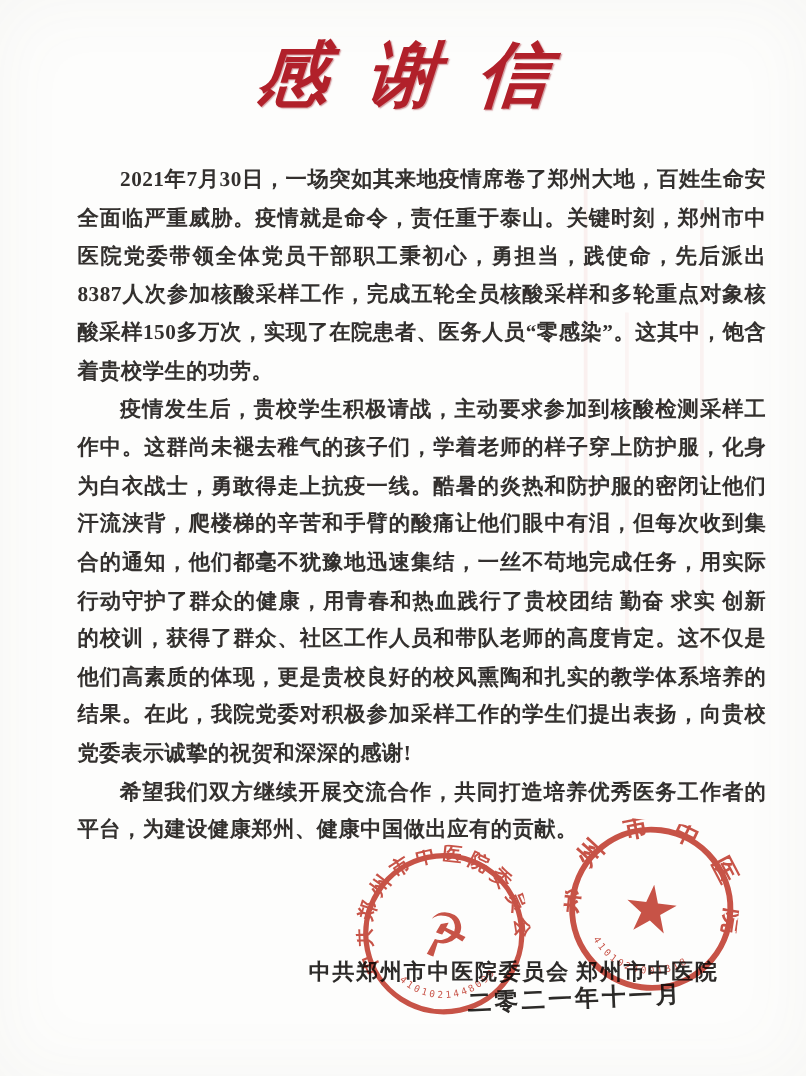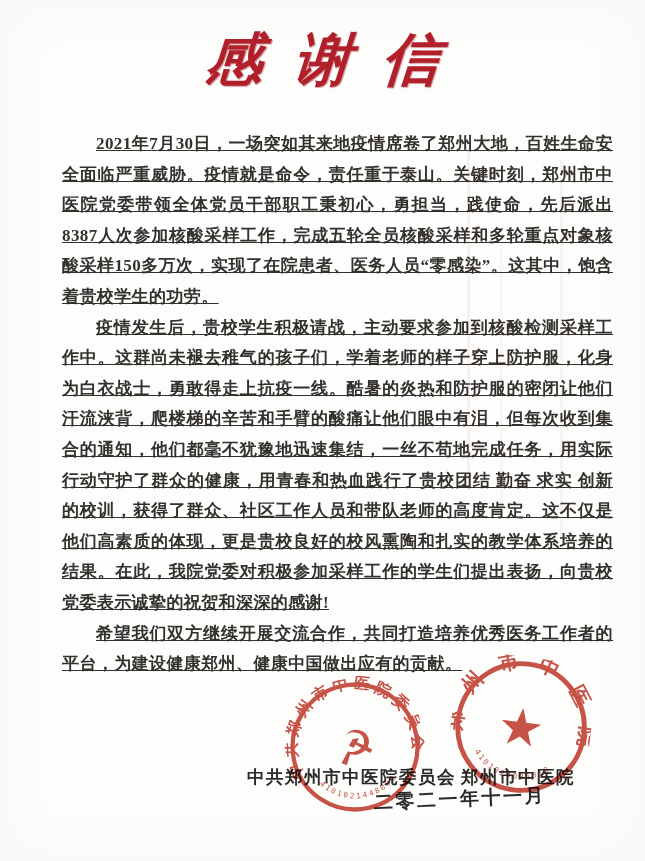--- a/index.html
+++ b/index.html
@@ -27,21 +27,21 @@
 
   
   .body-text {
     position:absolute; left:62px; top:129px; width:551px;
     font-size:17px; line-height:30.6px;
     color:#33302e; font-weight:600;
     letter-spacing:0.4px;
     text-align:justify;
   }
   .body-text .salutation { margin:0; text-indent:0; }
-  .body-text p.para { margin:0; text-indent:2em;text-decoration:underline; }
+  .body-text p.para { margin:0; text-indent:2em; }
 
   
   .sig { position:absolute; font-size:17.5px; font-weight:700; color:#2c2a28; letter-spacing:1.5px; white-space:nowrap; }
   .sig-left  { left:247px; top:765px; }
   .sig-right { left:461px; top:765px; }
   .date-line {
     position:absolute; left:374px; top:786px;
     font-size:19px; font-weight:700; color:#2c2a28;
     letter-spacing:2.5px; white-space:nowrap;
     transform:rotate(-2.5deg);

